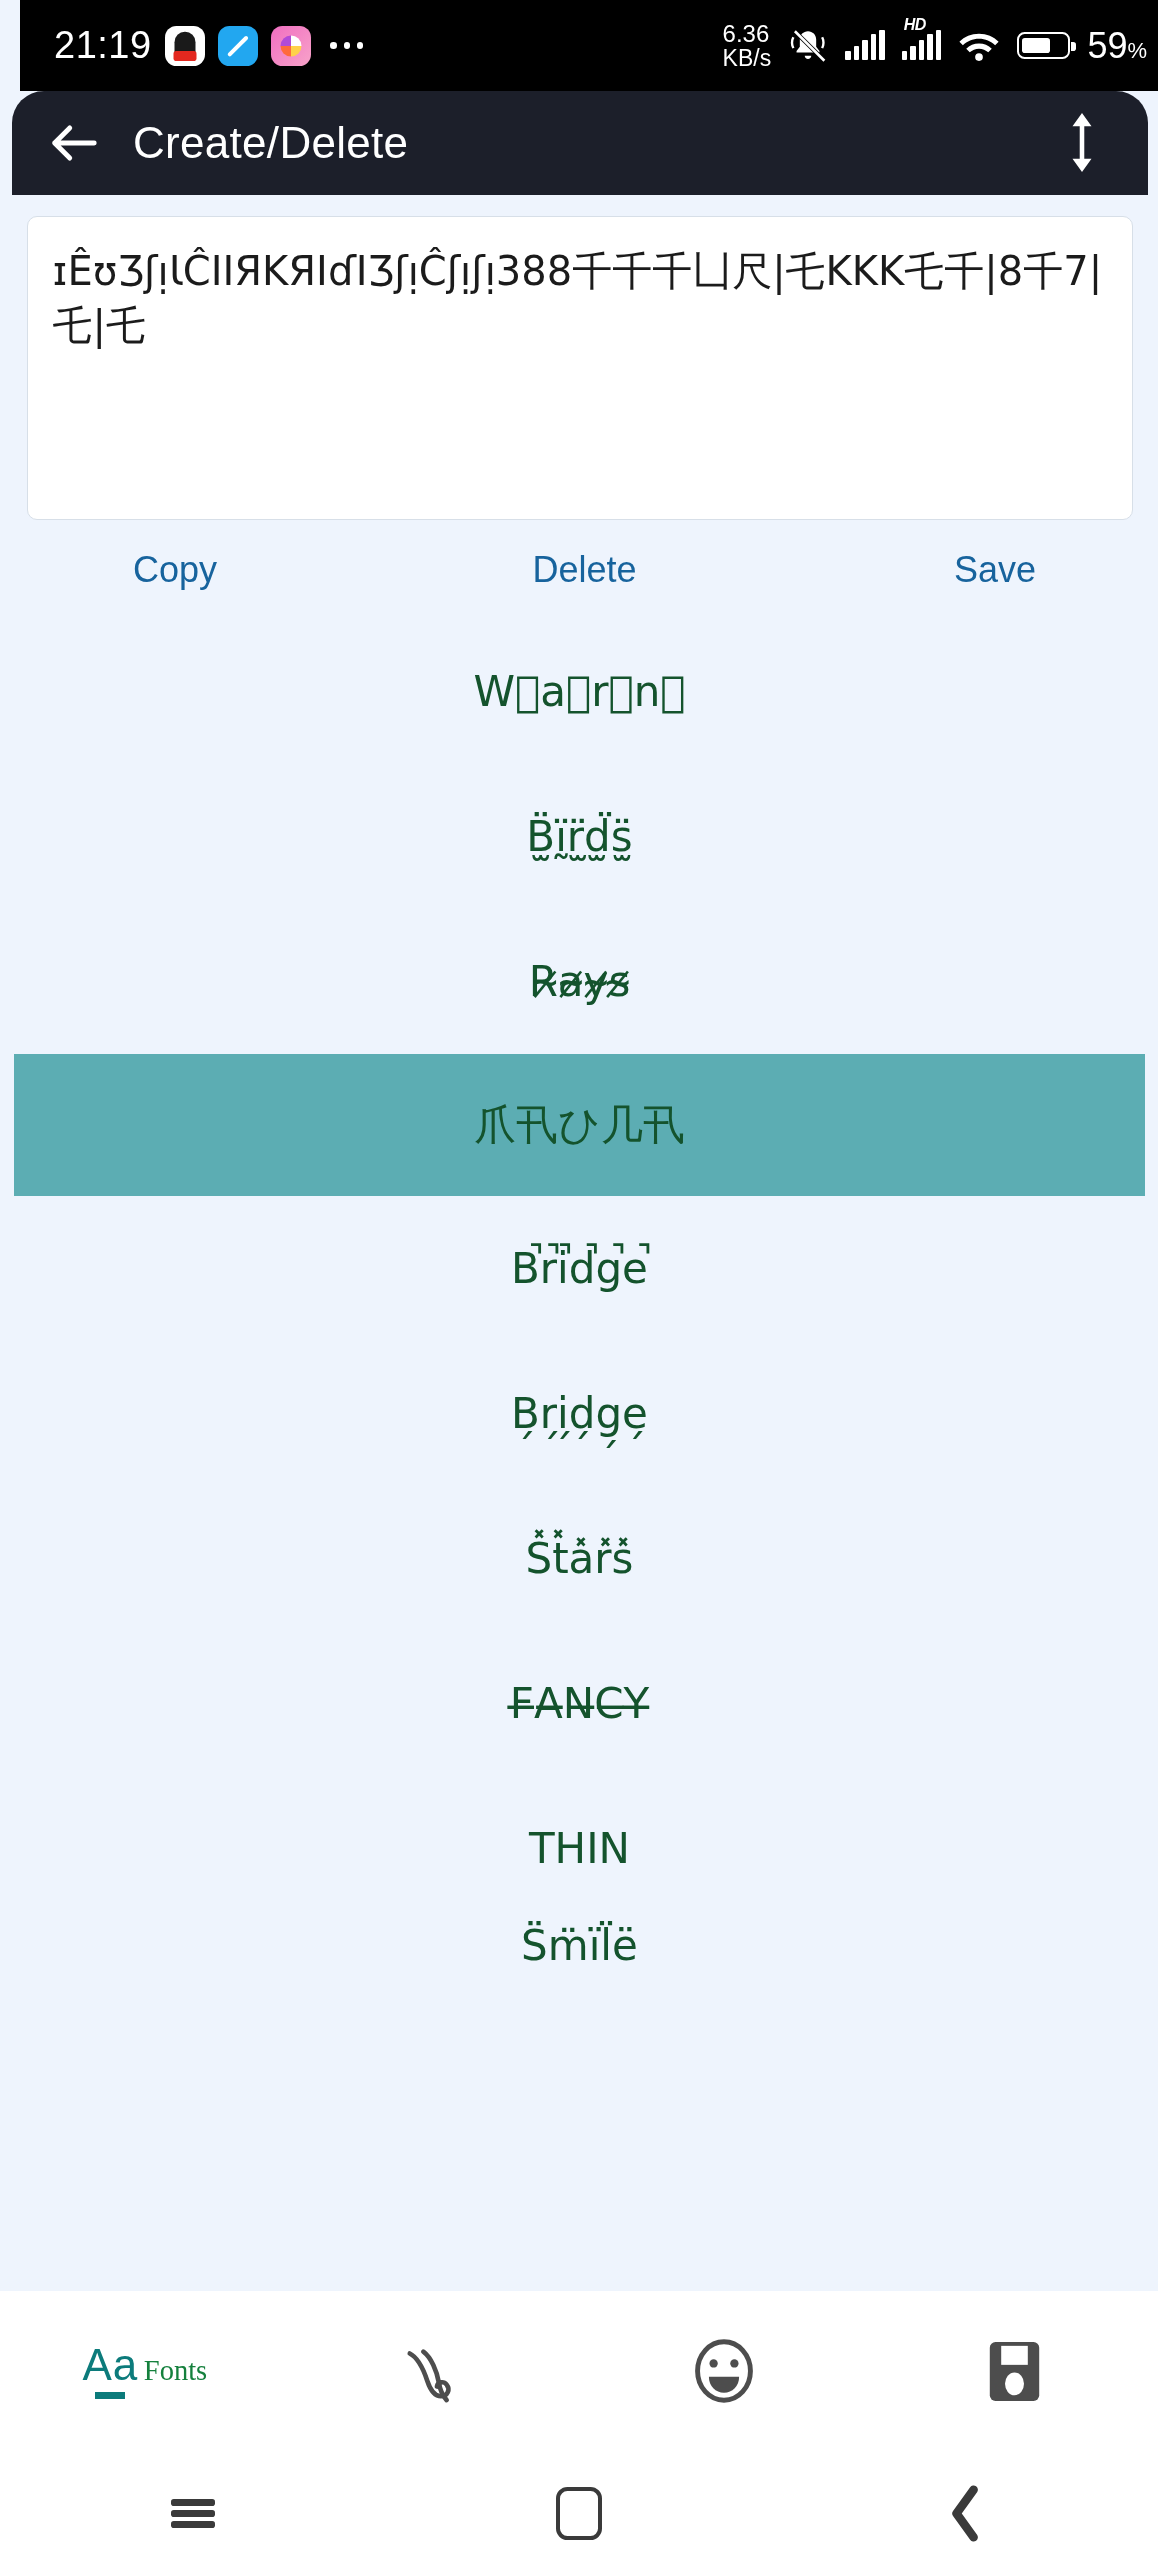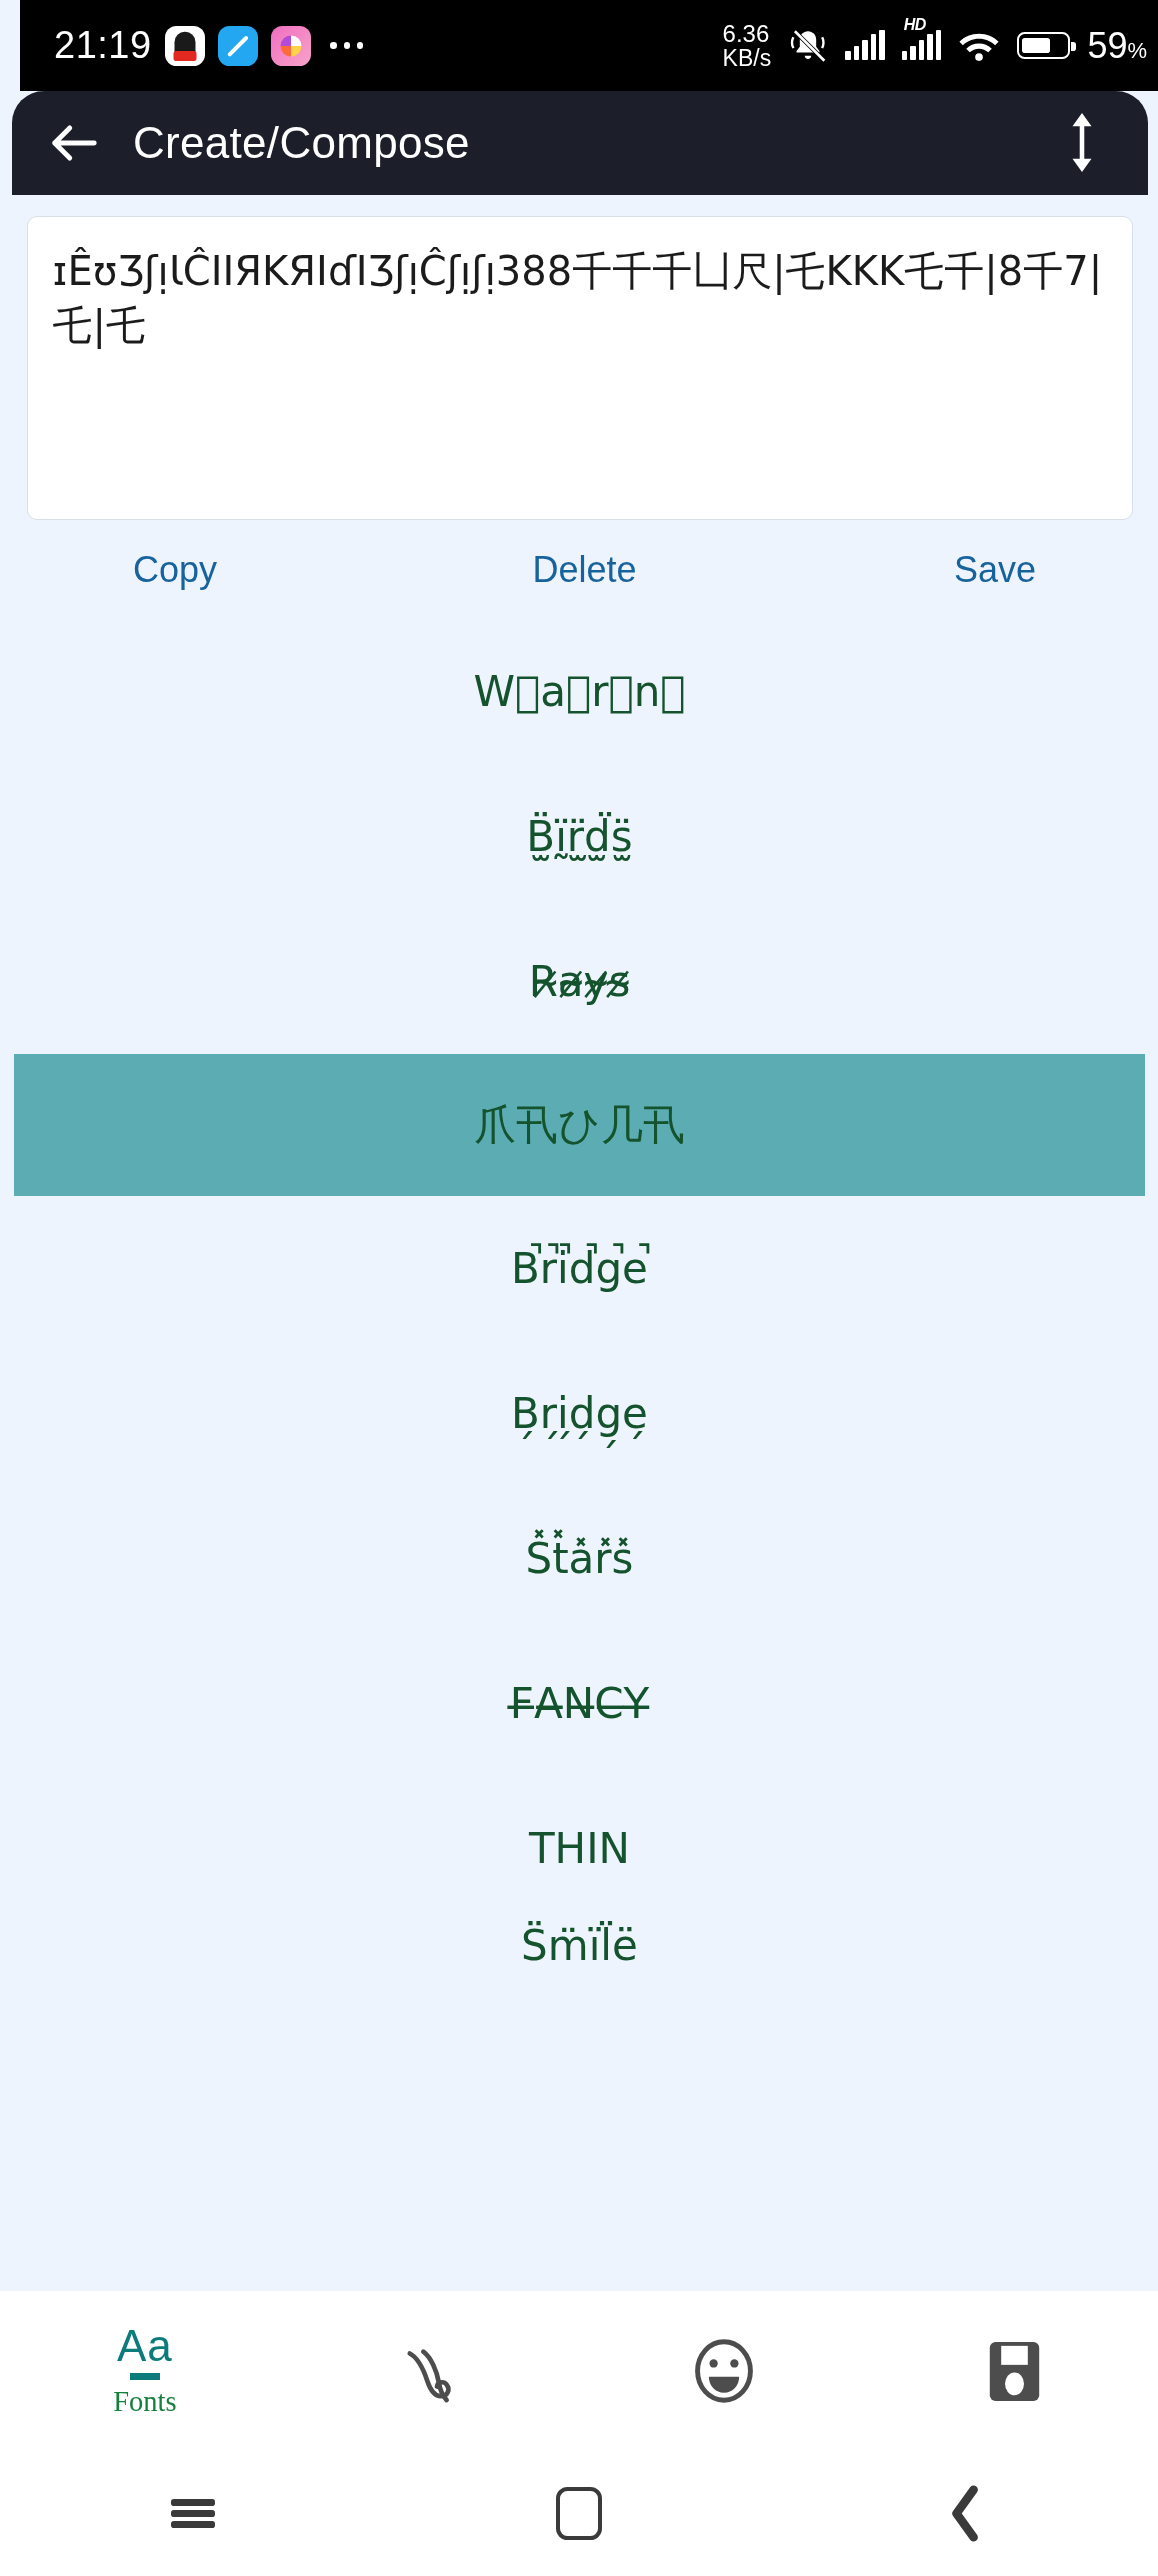--- a/index.html
+++ b/index.html
@@ -107,21 +107,21 @@
   .font-item.selected {
     background:#5cadb3; margin:0 14.2px; height:142px;
   }
   .font-item.clipped { height:57px; align-items:flex-start; }
 
   
   .bottombar {
     position:absolute; left:0; bottom:125px; width:1159px; height:160px;
     background:#fff; display:flex; align-items:center;
   }
-  .bb-item { flex:1; display:flex; flex-direction:column; align-items:center; justify-content:center; cursor:pointer; gap:5.7px; }
+  .bb-item { flex:1; display:flex; align-items:center; justify-content:center; cursor:pointer; gap:5.7px; }
   .bb-aa { color:#0c7b7b; font-size:44px; line-height:1; letter-spacing:0.9px; position:relative; }
   .bb-aa .u { display:block; width:30px; height:7.6px; background:#0c7b7b; margin:4.7px auto 0 auto; }
   .bb-label { font-size:28.5px; color:#15803d;font-family:Liberation Serif, serif; }
   .bb-icon { color:#4d4d4d; }
 
   
   .sysnav {
     position:absolute; left:0; bottom:0; width:1159px; height:125px;
     background:#fff; display:flex; align-items:center; justify-content:space-around;
   }
@@ -184,21 +184,21 @@
   </div>
 </div>
 
 <div class="appbar-wrap">
   <div class="appbar">
     <div class="back-arrow">
       <svg width="49" height="42" viewBox="0 0 26 22">
         <path fill="none" stroke="#fff" stroke-width="2.6" stroke-linecap="round" stroke-linejoin="round" d="M24 11H3M11 3 3 11l8 8"></path>
       </svg>
     </div>
-    <div class="appbar-title">Create/Compose</div>
+    <div class="appbar-title">Create/Delete</div>
     <div class="updown">
       <svg width="38" height="59" viewBox="0 0 20 31">
         <path fill="none" stroke="#fff" stroke-width="2.4" stroke-linecap="round" d="M10 3v25"></path>
         <path fill="#fff" d="M10 0 5 7h10zM10 31 5 24h10z"></path>
       </svg>
     </div>
   </div>
 </div>
 
 <div class="editor-wrap">

